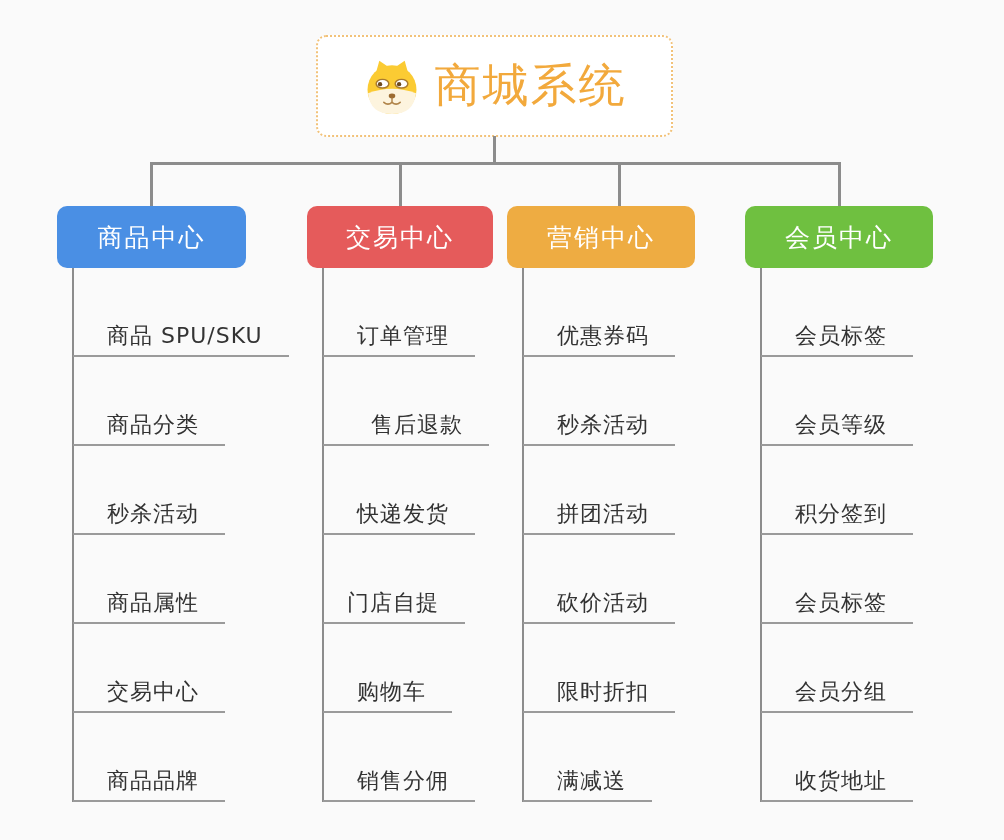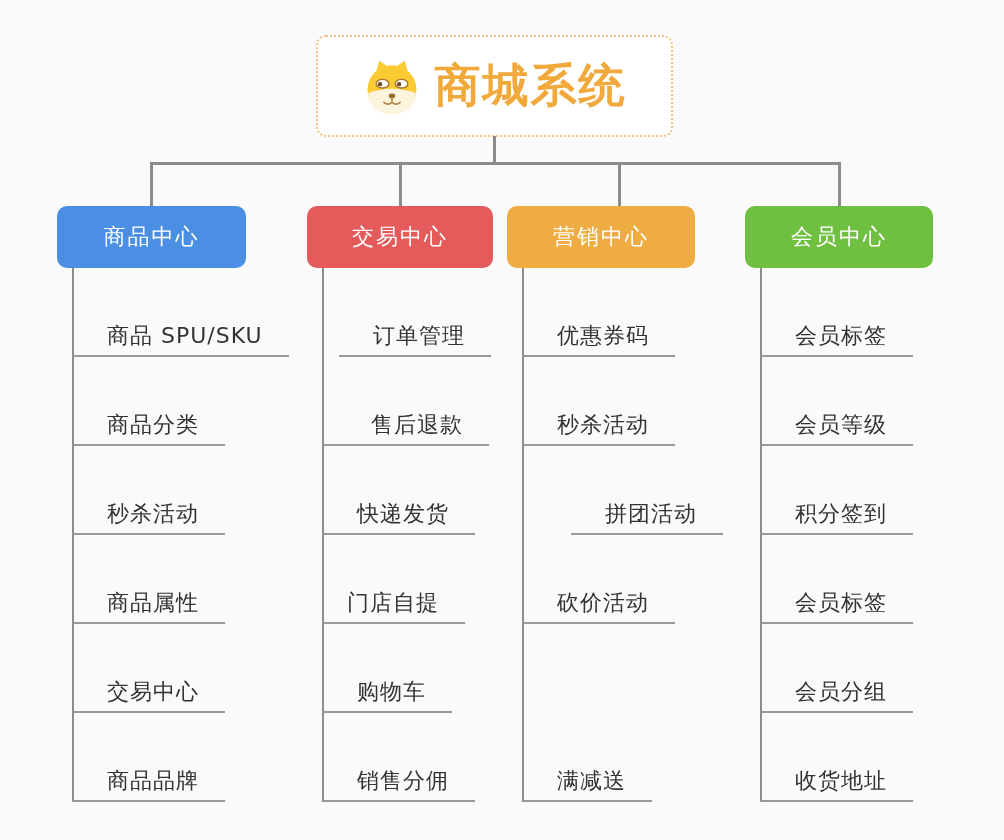--- a/index.html
+++ b/index.html
@@ -16,42 +16,41 @@
   
   .root-node{
     position:absolute;left:316px;top:35px;
     width:357px;height:102px;
     background:#ffffff;
     border:2px dotted #f2c279;
     border-radius:10px;
     box-sizing:border-box;
     display:flex;align-items:center;justify-content:center;
     gap:14px;
-    font-weight:bold;
   }
   .root-label{
     font-size:46px;
     letter-spacing:2px;
     color:#f2a93c;
     white-space:nowrap;
   }
   .doge{width:58px;height:58px;display:inline-block;flex:0 0 auto;}
   
   .stem,.hline,.dropper,.spine{position:absolute;background:#8c8c8c;}
   .stem{left:493px;top:136px;width:3px;height:26px;}
   .hline{left:150px;top:162px;width:690px;height:3px;}
   .dropper{top:162px;width:3px;height:45px;}
   
   .column{position:absolute;top:206px;width:280px;height:620px;}
   .branch-header{
     height:62px;
     border-radius:10px;
     display:flex;align-items:center;justify-content:center;
     color:#ffffff;
-    font-size:22px;
+    font-size:25px;
     letter-spacing:2px;
     box-sizing:border-box;
   }
   .spine{left:15px;top:62px;width:2px;height:534px;}
   .leaf{
     position:absolute;left:16px;
     padding:0 26px 4px 34px;
     border-bottom:2px solid #9a9a9a;
     font-size:22px;
     letter-spacing:1px;
@@ -108,37 +107,38 @@
         <div class="leaf" style="top: 382px; border-bottom-color: rgb(154, 154, 154);"><span>商品属性</span></div>
         <div class="leaf" style="top: 471px; border-bottom-color: rgb(154, 154, 154);"><span>交易中心</span></div>
         <div class="leaf" style="top: 560px; border-bottom-color: rgb(154, 154, 154);"><span>商品品牌</span></div>
       </div>
 
     <div class="column" style="left: 307px;">
       <div class="branch-header" style="width: 186px; background: rgb(229, 91, 91);">
         <span>交易中心</span>
       </div>
       <div class="spine" style="background: rgb(140, 140, 140);"></div>
-    <div class="leaf" style="top: 115px; border-bottom-color: rgb(154, 154, 154); margin-left: 16px;"><span>订单管理</span></div>
+    <div class="leaf" style="top: 115px; border-bottom-color: rgb(154, 154, 154);"><span>订单管理</span></div>
         <div class="leaf" style="top: 204px; border-bottom-color: rgb(154, 154, 154); padding-left: 48px;"><span>售后退款</span></div>
         <div class="leaf" style="top: 293px; border-bottom-color: rgb(154, 154, 154);"><span>快递发货</span></div>
         <div class="leaf" style="top: 382px; border-bottom-color: rgb(154, 154, 154); padding-left: 24px;"><span>门店自提</span></div>
         <div class="leaf" style="top: 471px; border-bottom-color: rgb(154, 154, 154);"><span>购物车</span></div>
         <div class="leaf" style="top: 560px; border-bottom-color: rgb(154, 154, 154);"><span>销售分佣</span></div>
       </div>
 
     <div class="column" style="left: 507px;">
       <div class="branch-header" style="width: 188px; background: rgb(238, 172, 66);">
         <span>营销中心</span>
       </div>
       <div class="spine" style="background: rgb(140, 140, 140);"></div>
     <div class="leaf" style="top: 115px; border-bottom-color: rgb(154, 154, 154);"><span>优惠券码</span></div>
         <div class="leaf" style="top: 204px; border-bottom-color: rgb(154, 154, 154);"><span>秒杀活动</span></div>
-        <div class="leaf" style="top: 293px; border-bottom-color: rgb(154, 154, 154); margin-left: 48px;"><span>拼团活动</span></div>
+        <div class="leaf" style="top: 293px; border-bottom-color: rgb(154, 154, 154);"><span>拼团活动</span></div>
         <div class="leaf" style="top: 382px; border-bottom-color: rgb(154, 154, 154);"><span>砍价活动</span></div>
+        <div class="leaf" style="top: 471px; border-bottom-color: rgb(154, 154, 154);"><span>限时折扣</span></div>
         <div class="leaf" style="top: 560px; border-bottom-color: rgb(154, 154, 154);"><span>满减送</span></div>
       </div>
 
     <div class="column" style="left: 745px;">
       <div class="branch-header" style="width: 188px; background: rgb(111, 192, 64);">
         <span>会员中心</span>
       </div>
       <div class="spine" style="background: rgb(140, 140, 140);"></div>
     <div class="leaf" style="top: 115px; border-bottom-color: rgb(154, 154, 154);"><span>会员标签</span></div>
         <div class="leaf" style="top: 204px; border-bottom-color: rgb(154, 154, 154);"><span>会员等级</span></div>

